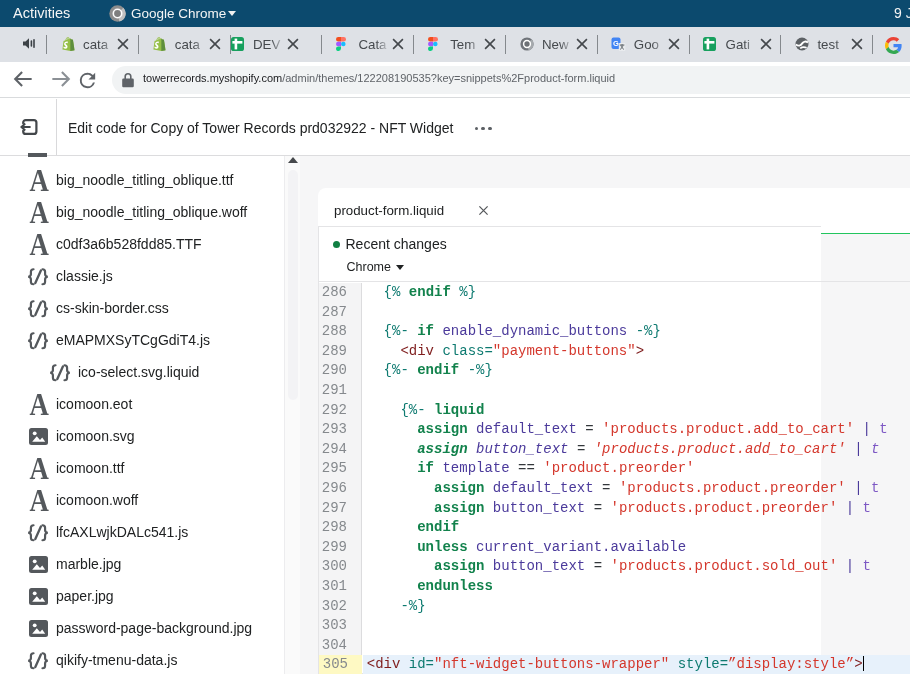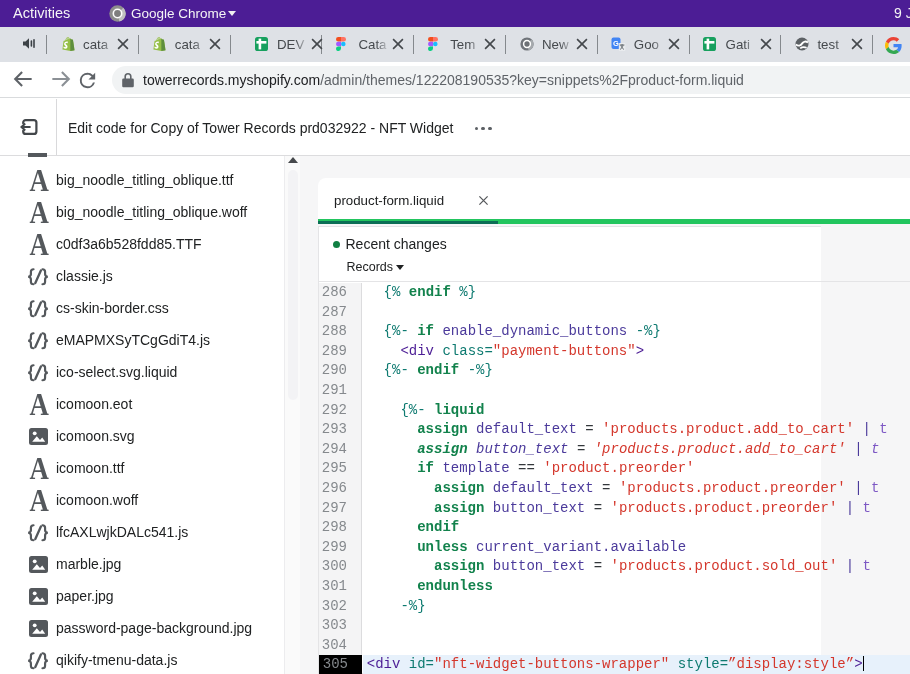--- a/index.html
+++ b/index.html
@@ -1,38 +1,38 @@
 <!DOCTYPE html>
 <html><head>
 <meta charset="utf-8">
 <style>
   * { margin:0; padding:0; box-sizing:border-box; }
   html,body { width:910px; height:674px; overflow:hidden; }
   body { position:relative; font-family:"Liberation Sans", sans-serif; background:#fff; }
   .abs { position:absolute; }
 
   
-  #ubar { left:0; top:0; width:910px; height:27px; background:#4c1d95; color:#f5f5f5; }
+  #ubar { left:0; top:0; width:910px; height:27px; background:#0c4a6e; color:#f5f5f5; }
   #ubar .act { left:13px; top:5px; font-size:14.5px; }
   #ubar .gc { left:131px; top:5.5px; font-size:13.5px; }
   #ubar .clock { left:894px; top:5px; font-size:14px; white-space:nowrap; }
 
   
   #tabstrip { left:0; top:27px; width:910px; height:35px; background:#dee1e6; }
   .tdiv { top:8px; width:1px; height:19px; background:#85898d; }
   .tab { top:0; height:35px; }
   .tab .ttl { position:absolute; left:37px; top:10px; font-size:13.3px; color:#45494d; width:33px; overflow:hidden; white-space:nowrap;
       -webkit-mask-image:linear-gradient(90deg,#000 55%,transparent 97%); }
   .tab .fav { position:absolute; left:14.5px; top:10px; }
   .tab .cls { position:absolute; left:71px; top:11px; }
 
   
   #toolbar { left:0; top:62px; width:910px; height:36px; background:#fff; border-bottom:1px solid #d9dbdd; }
   #omni { left:112px; top:4px; width:830px; height:28px; background:#f1f3f4; border-radius:14px; }
-  #urltext { left:143px; top:9.5px; font-size:14px; color:#202124; white-space:nowrap; }
+  #urltext { left:143px; top:9.5px; font-size:11px; color:#202124; white-space:nowrap; }
   #urltext .gray { color:#5f6368; }
 
   
   #shead { left:0; top:99px; width:910px; height:57px; background:#fff; border-bottom:1px solid #dcdcde; }
   #shead .vdiv { left:56px; top:0; width:1px; height:56px; background:#d9d9db; }
   #shead .title { left:68px; top:21px; font-size:14px; color:#202223; }
   #shead .dots { left:474.5px; top:27.5px; }
   .dot3 { width:3.8px; height:3.8px; border-radius:50%; background:#5c6065; float:left; margin-right:3.2px; }
 
   
@@ -43,45 +43,45 @@
   #sscroll { left:284px; top:0; width:16px; height:518px; background:#fafafa; border-left:1px solid #ececee; }
   #sscroll .arr { left:2.5px; top:1px; width:0; height:0; border-left:5px solid transparent; border-right:5px solid transparent; border-bottom:6.5px solid #46494c; }
   #sscroll .thumb { left:3px; top:14px; width:10px; height:230px; background:#f3f3f5; border-radius:5px; }
   .frow { position:absolute; left:0; width:284px; height:32px; }
   .frow .icn { position:absolute; left:28px; width:20px; height:32px; text-align:center; color:#54585c; }
   .frow .fa { font-family:"Liberation Serif", serif; font-weight:bold; font-size:31.5px; line-height:31px; transform:scaleX(0.85); }
   .frow .lbl { position:absolute; left:56px; top:7px; font-size:14px; color:#202223; }
   .imgicon { margin-top:7.5px; }
 
   
-  #tabbar { left:318px; top:22px; width:592px; height:46px; background:#fff; border-radius:8px 0 0 0; border-bottom:5px solid #22c55e; }
+  #tabbar { left:318px; top:32px; width:592px; height:46px; background:#fff; border-radius:8px 0 0 0; border-bottom:1px solid #22c55e; }
   #tabbar .ftab { left:0; top:0; width:180px; height:46px; border-bottom:3px solid #0c6e55; }
   #tabbar .fname { left:16px; top:15px; font-size:13.3px; color:#202223; }
   #card { left:318px; top:70px; width:503px; height:448px; background:#fff; border:1px solid #e4e4e6; border-right:none; }
   #rchead { left:0; top:0; width:592px; height:55px; border-bottom:1px solid #e4e4e6; }
   #rchead .gdot { left:14px; top:14px; width:7px; height:7px; border-radius:50%; background:#108043; }
   #rchead .rctxt { left:26.5px; top:9px; font-size:14px; color:#202223; }
   #rchead .cur { left:27.5px; top:33px; font-size:12.5px; color:#202223; }
   #rchead .caret { left:77px; top:38px; width:0; height:0; border-left:4.5px solid transparent; border-right:4.5px solid transparent; border-top:5px solid #202223; }
 
   #codearea { left:0; top:56px; width:591px; height:393px; font-family:"Liberation Mono", monospace; font-size:14px; }
   #gutter { left:0; top:0; width:43px; height:393px; background:#f4f4f5; border-right:1px solid #dcdcde; }
   .gl { position:absolute; width:29px; right:14px; height:19.6px; line-height:19.6px; text-align:right; color:#85898d; }
   #codelines { left:44px; top:0; width:547px; height:393px; }
   .cl { position:absolute; left:0; width:547px; height:19.6px; line-height:19.6px; white-space:pre; padding-left:3.8px; }
   .hl { background:#e7f1fb; }
-  .glhl { background:#000000; width:43px; right:0; }
+  .glhl { background:#fef9c3; width:43px; right:0; }
   .lq { color:#0d7a70; }
   .kw { color:#12824c; font-weight:bold; }
   .vr { color:#4b3a9b; }
   .st { color:#d4372c; }
   .fl { color:#7d58c4; }
   .pi { color:#4b3a9b; }
   .op { color:#33373b; }
-  .tg { color:#4c1d95; }
+  .tg { color:#7f1d1d; }
   .at { color:#0d7a70; }
   .cursor { display:inline-block; width:1.5px; height:15px; background:#000; vertical-align:-2.5px; }
 </style>
 </head>
 <body>
 
 <div id="ubar" class="abs">
   <div class="abs act">Activities</div>
   <svg class="abs" style="left:109px;top:4.5px" width="17" height="17" viewBox="0 0 17 17">
     <circle cx="8.5" cy="8.5" r="8.2" fill="#8d8d8d"></circle>
@@ -125,21 +125,21 @@
       <span class="fav"><svg width="14" height="15" viewBox="0 0 16 18">
           <path d="M13.9 3.4c0-.1-.1-.2-.2-.2l-1.6-.1-1.2-1.2c-.1-.1-.3-.1-.4-.1l-.6.2C9.6 1 9 .3 8 .3 6 .3 5 2.8 4.7 4.1l-1.5.5c-.5.2-.5.2-.6.6L1.3 15.1l9.6 1.8 5-1.1S14 3.5 13.9 3.4zM8.9 2.3l-1 .3C7.9 1.9 8.1 1.1 8 1.1c.4 0 .7.6.9 1.2zM7.3 1.1c.1.2.1.7 0 1.8l-1.6.5C6 2.2 6.6 1.3 7.3 1.1z" fill="#95bf47"></path>
           <path d="M13.7 3.2c-.1 0-1.6-.1-1.6-.1s-1.1-1.1-1.2-1.2c0 0-.1-.1-.1-.1V16.9l5-1.1S14 3.5 13.9 3.4c0-.1-.1-.2-.2-.2z" fill="#5e8e3e"></path>
           <path d="M8 5.6l-.6 1.9s-.6-.3-1.2-.3c-1 0-1.1.6-1.1.8 0 .9 2.3 1.2 2.3 3.3 0 1.6-1 2.7-2.4 2.7-1.7 0-2.5-1-2.5-1l.4-1.5s.9.7 1.6.7c.5 0 .7-.4.7-.6 0-1.1-1.9-1.2-1.9-3.1 0-1.6 1.2-3.2 3.5-3.2 1 .1 1.2.3 1.2.3z" fill="#fff"></path>
         </svg></span>
       <span class="ttl">cata</span>
       <svg class="cls" width="12" height="12" viewBox="0 0 12 12">
         <path d="M1.1 1.1 L10.9 10.9 M10.9 1.1 L1.1 10.9" stroke="#44484c" stroke-width="1.6"></path>
       </svg>
     </div>
-    <div class="abs tab" style="left: 240px; width: 91.8px;">
+    <div class="abs tab" style="left: 216px; width: 91.8px;">
       <span class="fav"><svg width="13" height="14" viewBox="0 0 13 14">
           <rect x="0" y="0" width="13" height="14" rx="2.6" fill="#17a05e"></rect>
           <rect x="3.6" y="1.6" width="2.6" height="10.8" fill="#fff"></rect>
           <rect x="1.4" y="4" width="10" height="2.6" fill="#fff"></rect>
         </svg></span>
       <span class="ttl">DEV</span>
       <svg class="cls" width="12" height="12" viewBox="0 0 12 12">
         <path d="M1.1 1.1 L10.9 10.9 M10.9 1.1 L1.1 10.9" stroke="#44484c" stroke-width="1.6"></path>
       </svg>
     </div>
@@ -287,21 +287,21 @@
         <div class="lbl">cs-skin-border.css</div>
       </div>
       <div class="frow" style="top: 168.5px;">
         <div class="icn" style="left:27px;width:22px"><svg style="margin-top:7.5px;transform:scaleX(1.09)" width="22" height="18" viewBox="0 0 22 18" fill="none" stroke="#54585c" stroke-width="2" stroke-linecap="round">
             <path d="M6.9 1.3 C5.2 1.3 4.5 2.2 4.5 3.8 V6 C4.5 7.6 3.7 8.5 2.1 8.8 C3.7 9.1 4.5 10 4.5 11.6 V13.8 C4.5 15.4 5.2 16.3 6.9 16.3"></path>
             <path d="M15.1 1.3 C16.8 1.3 17.5 2.2 17.5 3.8 V6 C17.5 7.6 18.3 8.5 19.9 8.8 C18.3 9.1 17.5 10 17.5 11.6 V13.8 C17.5 15.4 16.8 16.3 15.1 16.3"></path>
             <path d="M13.7 2.4 L8.5 15.2" stroke-width="2.2"></path>
           </svg></div>
         <div class="lbl">eMAPMXSyTCgGdiT4.js</div>
       </div>
-      <div class="frow" style="top: 200.5px;">
+      <div class="frow" style="top: 200.5px; margin-left: 22px;">
         <div class="icn" style="left:27px;width:22px"><svg style="margin-top:7.5px;transform:scaleX(1.09)" width="22" height="18" viewBox="0 0 22 18" fill="none" stroke="#54585c" stroke-width="2" stroke-linecap="round">
             <path d="M6.9 1.3 C5.2 1.3 4.5 2.2 4.5 3.8 V6 C4.5 7.6 3.7 8.5 2.1 8.8 C3.7 9.1 4.5 10 4.5 11.6 V13.8 C4.5 15.4 5.2 16.3 6.9 16.3"></path>
             <path d="M15.1 1.3 C16.8 1.3 17.5 2.2 17.5 3.8 V6 C17.5 7.6 18.3 8.5 19.9 8.8 C18.3 9.1 17.5 10 17.5 11.6 V13.8 C17.5 15.4 16.8 16.3 15.1 16.3"></path>
             <path d="M13.7 2.4 L8.5 15.2" stroke-width="2.2"></path>
           </svg></div>
         <div class="lbl">ico-select.svg.liquid</div>
       </div>
       <div class="frow" style="top: 232.5px;">
         <div class="icn fa">A</div>
         <div class="lbl">icomoon.eot</div>
@@ -373,21 +373,21 @@
     <div class="abs fname">product-form.liquid</div>
     <svg class="abs" style="left:160px;top:17px" width="11" height="11" viewBox="0 0 11 11">
       <path d="M1.4 1.4 L9.6 9.6 M9.6 1.4 L1.4 9.6" stroke="#55585b" stroke-width="1.25"></path>
     </svg>
   </div>
 
   <div id="card" class="abs">
     <div id="rchead" class="abs">
       <div class="abs gdot"></div>
       <div class="abs rctxt">Recent changes</div>
-      <div class="abs cur">Records</div>
+      <div class="abs cur">Chrome</div>
       <div class="abs caret"></div>
     </div>
     <div id="codearea" class="abs">
       <div id="gutter" class="abs">
           <div class="gl" style="top: 0px;">286</div>
           <div class="gl" style="top: 19.6px;">287</div>
           <div class="gl" style="top: 39.2px;">288</div>
           <div class="gl" style="top: 58.8px;">289</div>
           <div class="gl" style="top: 78.4px;">290</div>
           <div class="gl" style="top: 98px;">291</div>

